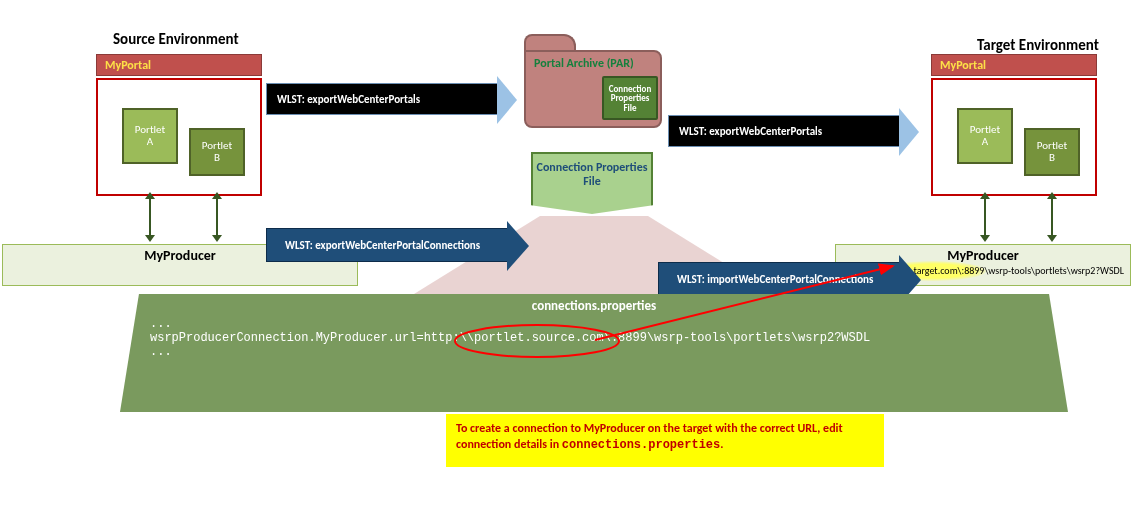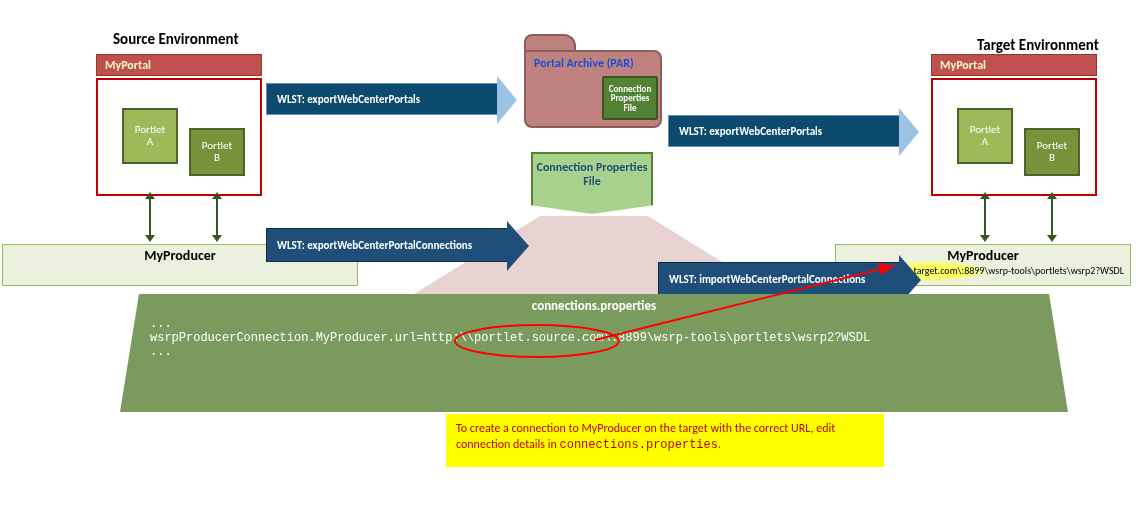--- a/index.html
+++ b/index.html
@@ -6,21 +6,21 @@
   body {
     margin: 0; padding: 0;
     font-family: Calibri, Arial, sans-serif;
     background: #fff;
     width: 1136px; height: 531px;
     position: relative; overflow: hidden;
   }
   .abs { position: absolute; }
   .env-title { font-size: 15px; font-weight: bold; color: #000; }
   .portal-bar {
-    background: #C0504D; color: #fef9c3; font-weight: bold;
+    background: #C0504D; color: #fde047; font-weight: bold;
     font-size: 12px; padding: 3px 8px; border: 1px solid #8B3A38;
   }
   .portal-box {
     border: 2px solid #C00000; background: #fff;
   }
   .portlet {
     border: 2px solid #4F6228; color: #fff; font-size: 11px;
     text-align: center; display: flex; align-items: center;
     justify-content: center; line-height: 1.1;
   }
@@ -29,54 +29,54 @@
   .producer-box {
     background: #EBF1DE; border: 1px solid #9BBB59;
     font-size: 11px; padding: 2px 4px;
   }
   .producer-title { font-weight: bold; text-align: center; font-size: 14px; }
   .highlight {
     background: radial-gradient(ellipse, #FFFF66 0%, #FFFF66 50%, rgba(255,255,102,0) 75%);
     border-radius: 50%;
   }
   .arrow-lightblue {
-    background: #0c4a6e; border: 1px solid #6B8EB2;
+    background: #000000; border: 1px solid #6B8EB2;
     color: #fff; font-weight: bold; font-size: 11px;
     display: flex; align-items: center; padding-left: 10px;
     position: relative;
   }
   .arrow-lightblue::after {
     content: ''; position: absolute; right: -20px; top: -8px;
     border-left: 20px solid #9CC2E5;
     border-top: 24px solid transparent;
     border-bottom: 24px solid transparent;
     height: 0;
   }
   .arrow-darkblue {
     background: #1F4E79; border: 1px solid #0D2C4A;
     color: #fff; font-weight: bold; font-size: 11px;
-    display: flex; align-items: center; padding-left: 10px;
+    display: flex; align-items: center; padding-left: 18px;
     position: relative;
   }
   .arrow-darkblue::after {
     content: ''; position: absolute; right: -22px; top: -8px;
     border-left: 22px solid #1F4E79;
     border-top: 25px solid transparent;
     border-bottom: 25px solid transparent;
     height: 0;
   }
   .folder-body {
     background: #C0827E; border: 2px solid #8B5E5B;
     border-radius: 0 8px 8px 8px;
   }
   .folder-tab {
     background: #C0827E; border: 2px solid #8B5E5B; border-bottom: none;
     border-radius: 8px 12px 0 0;
   }
-  .folder-label { color: #1d4ed8; font-weight: bold; font-size: 12px; }
+  .folder-label { color: #15803d; font-weight: bold; font-size: 12px; }
   .conn-chip {
     background: #548235; border: 2px solid #385723; color: #fff;
     font-size: 9px; font-weight: bold; text-align: center;
     display: flex; align-items: center; justify-content: center;
     line-height: 1.05; border-radius: 2px;
   }
   .conn-file-big {
     background: #A9D18E; border: 2px solid #548235;
     color: #1F4E79; font-weight: bold; font-size: 12px;
     text-align: center; padding-top: 6px;
@@ -186,18 +186,18 @@
 
 <svg class="abs" style="left:585px; top:258px; width:330px; height:90px; pointer-events:none;">
   <defs>
     <marker id="redhead" markerWidth="8" markerHeight="8" refX="7" refY="3" orient="auto">
       <path d="M0,0 L8,3 L0,6 Z" fill="#FF0000"></path>
     </marker>
   </defs>
   <line x1="10" y1="82" x2="308" y2="8" stroke="#FF0000" stroke-width="2" marker-end="url(#redhead)"></line>
 </svg>
 
-<div class="abs yellow-note" style="left:446px; top:414px; width:438px;">
+<div class="abs yellow-note" style="left:446px; top:414px; width:438px;font-weight:bold;">
   <div>
     <span>To create a connection to MyProducer on the target with the correct URL, edit connection details in </span><span class="mono" style="color:#C00000;">connections.properties</span><span>.</span>
   </div>
   <div style="height:8px;"></div>
 </div>
 
 </body></html>

